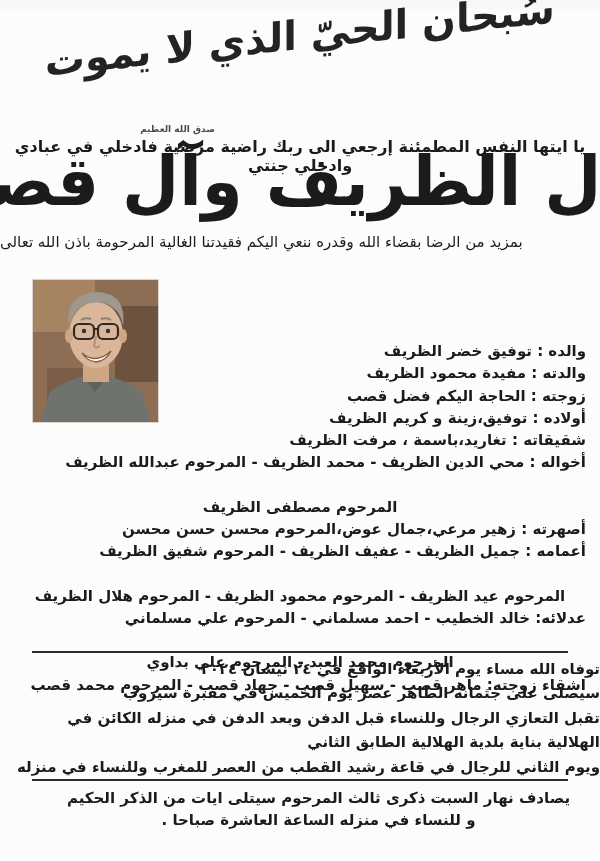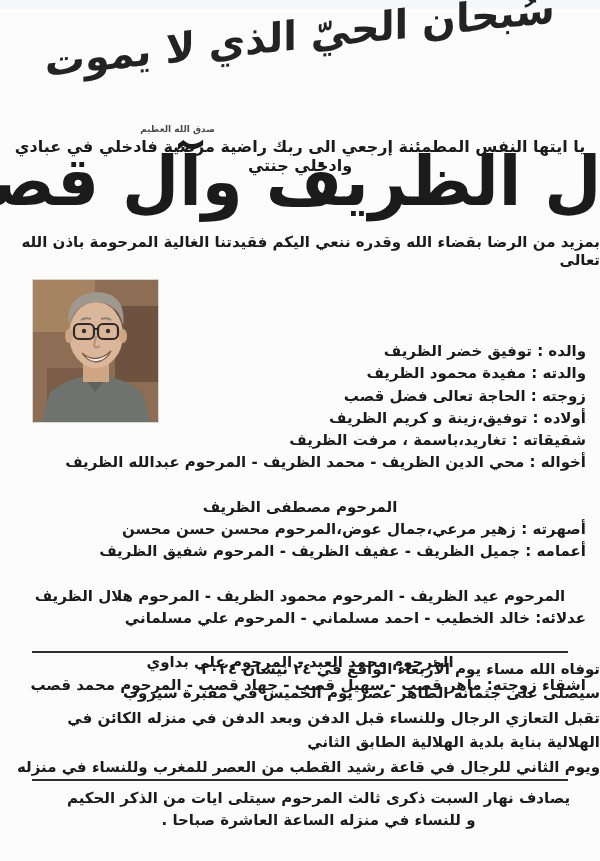--- a/index.html
+++ b/index.html
@@ -22,22 +22,22 @@
     position:absolute;top:124px;left:95px;width:120px;
     font-size:9px;font-weight:bold;color:#4a4a4a;text-align:right;
   }
   .families{
     position:absolute;top:134px;left:0;right:0;text-align:center;
     font-size:61px;font-weight:bold;line-height:1.5;
     transform:scale(1.08,1.12);transform-origin:50% 40%;
     white-space:nowrap;
   }
   .announce{
-    position:absolute;top:233px;left:0;right:0;text-align:right;
-    font-size:15px;font-weight:bold;
+    position:absolute;top:233px;left:0;right:0;text-align:left;
+    font-size:15px;font-weight:normal;
   }
   .photo{
     position:absolute;top:280px;left:33px;width:125px;height:142px;
     box-shadow:0 0 0 1px #d8d4cf;
   }
   .photo svg{display:block;width:100%;height:100%;}
   .dname{
     position:absolute;top:272px;left:160px;right:10px;text-align:center;
     font-size:43px;font-weight:bold;letter-spacing:0px;white-space:nowrap;
   }
@@ -98,21 +98,21 @@
       <path d="M68 39 Q74 37 78 40" fill="none" stroke="#8b8277" stroke-width="2"></path>
       <path d="M63 56 L61 66 Q63 69 67 66" fill="none" stroke="#b98f6f" stroke-width="2"></path>
       <path d="M49 73 Q63 85 78 71 Q73 81 63 82 Q54 81 49 73 Z" fill="#ffffff" stroke="#8a5f49" stroke-width="1.4"></path>
     </svg>
   </div>
 
 
   <div class="rels">
     <div class="rline">والده : توفيق خضر الظريف</div>
     <div class="rline">والدته : مفيدة محمود الظريف</div>
-    <div class="rline">زوجته : الحاجة تعالى فضل قصب</div>
+    <div class="rline">زوجته : الحاجة اليكم فضل قصب</div>
     <div class="rline">أولاده : توفيق،زينة و كريم الظريف</div>
     <div class="rline">شقيقاته : تغاريد،باسمة ، مرفت الظريف</div>
     <div class="rline">أخواله : محي الدين الظريف - محمد الظريف - المرحوم عبدالله الظريف</div>
     <div class="rline center">المرحوم مصطفى الظريف</div>
     <div class="rline">أصهرته : زهير مرعي،جمال عوض،المرحوم محسن حسن محسن</div>
     <div class="rline">أعمامه : جميل الظريف - عفيف الظريف - المرحوم شفيق الظريف</div>
     <div class="rline center">المرحوم  عيد الظريف - المرحوم محمود الظريف - المرحوم هلال الظريف</div>
     <div class="rline">عدلائه:  خالد الخطيب - احمد مسلماني  - المرحوم علي مسلماني</div>
     <div class="rline center">المرحوم محمد العبد - المرحوم علي بداوي</div>
     <div class="rline">اشقاء زوجته:  ماهر قصب -  سهيل قصب - جهاد قصب - المرحوم محمد قصب</div>

